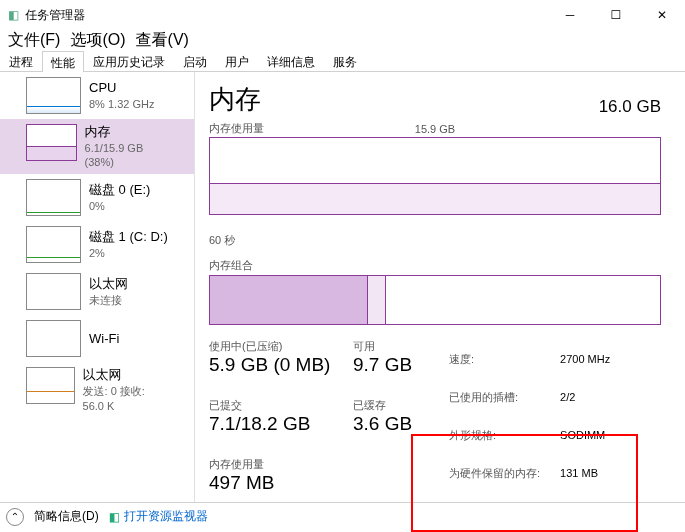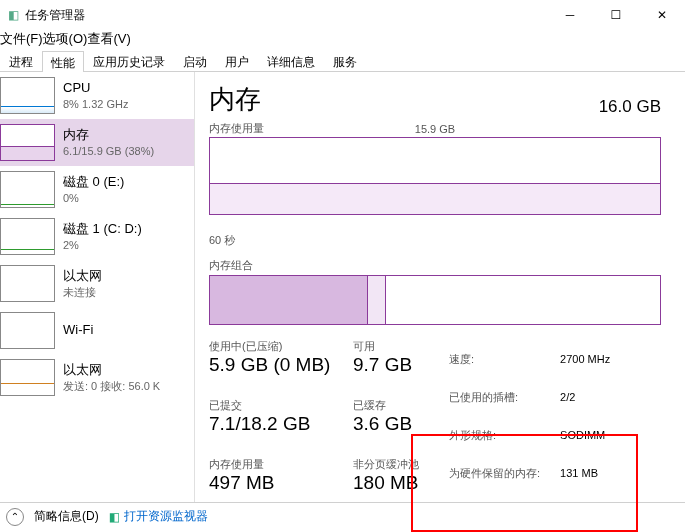--- a/index.html
+++ b/index.html
@@ -1,26 +1,26 @@
 <!DOCTYPE html>
 <html><head>
 <meta charset="utf-8">
 <style>
   * { margin:0; padding:0; box-sizing:border-box; font-family:"Microsoft YaHei","Segoe UI",sans-serif; }
   body { background:#fff; color:#000; width:685px; height:532px; overflow:hidden; }
   .titlebar { height:30px; display:flex; align-items:center; padding-left:8px; font-size:12px; }
   .titlebar .ctrls { margin-left:auto; display:flex; }
   .titlebar .ctrl { width:46px; height:30px; display:flex; align-items:center; justify-content:center; font-size:12px; }
-  .menubar { height:20px; display:flex; font-size:13px; }
+  .menubar { height:20px; display:flex; gap:10px; padding-left:8px; font-size:16px; }
   .tabs { height:22px; display:flex; border-bottom:1px solid #d0d0d0; font-size:12px; }
   .tab { padding:3px 8px; border:1px solid transparent; border-bottom:none; cursor:pointer; }
   .tab.active { border-color:#d0d0d0; background:#fff; position:relative; top:1px; }
   .main { display:flex; height:430px; }
   .sidebar { width:195px; overflow-y:auto; border-right:1px solid #e0e0e0; }
-  .side-item { display:flex; padding:5px 0; gap:8px; cursor:pointer; }
+  .side-item { display:flex; padding:5px 26px; gap:8px; cursor:pointer; }
   .side-item.selected { background:#e6d5ea; }
   .thumb { width:55px; height:37px; border:1px solid #888; position:relative; overflow:hidden; background:#fff; }
   .side-txt { display:flex; flex-direction:column; justify-content:center; font-size:12px; line-height:1.3; }
   .side-title { font-size:13px; }
   .side-sub { color:#666; font-size:11px; }
   .content { flex:1; padding:10px 24px 0 14px; position:relative; }
   .hdr { display:flex; justify-content:space-between; align-items:flex-end; }
   .hdr-title { font-size:26px; font-weight:300; }
   .hdr-right { font-size:17px; }
   .chart-lbl { font-size:11px; color:#555; margin-top:4px; }
@@ -177,24 +177,20 @@
       </div>
       <div class="statcol" style="width:80px;">
         <div>
             <div class="stat-lbl">可用</div>
              <div class="stat-val">9.7 GB</div>
           </div>
         <div>
             <div class="stat-lbl">已缓存</div>
              <div class="stat-val">3.6 GB</div>
           </div>
-        <div>
-            <div class="stat-lbl">非分页缓冲池</div>
-             <div class="stat-val">180 MB</div>
-          </div>
       </div>
       <table class="specs">
         <tbody>
             <tr>
               <td>速度:</td>
               <td class="v">2700 MHz</td>
             </tr>
         <tr>
               <td>已使用的插槽:</td>
               <td class="v">2/2</td>

